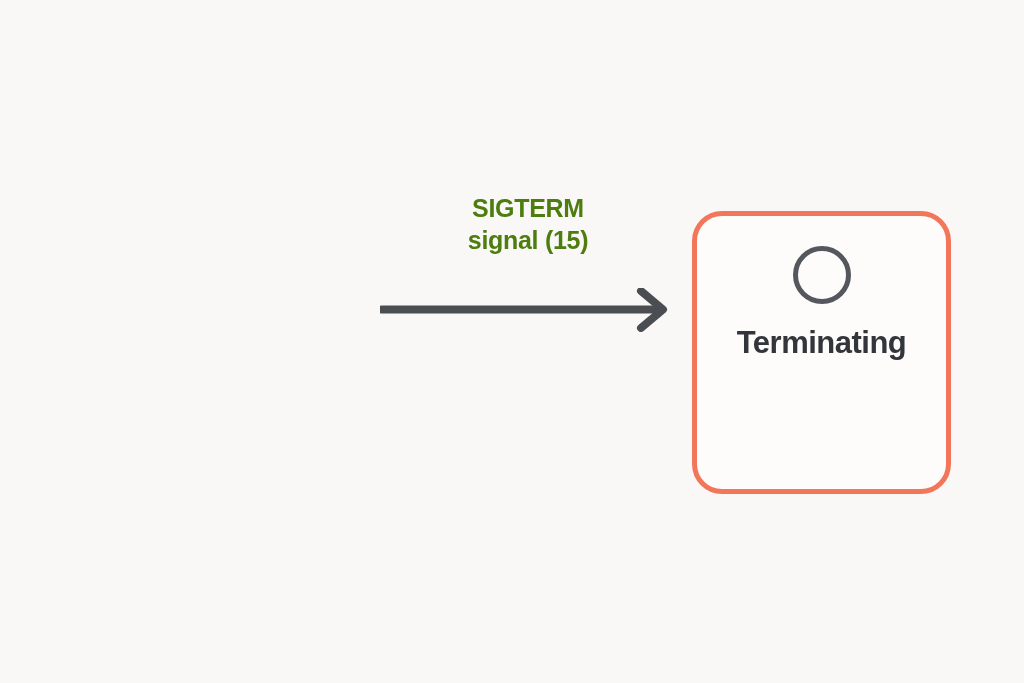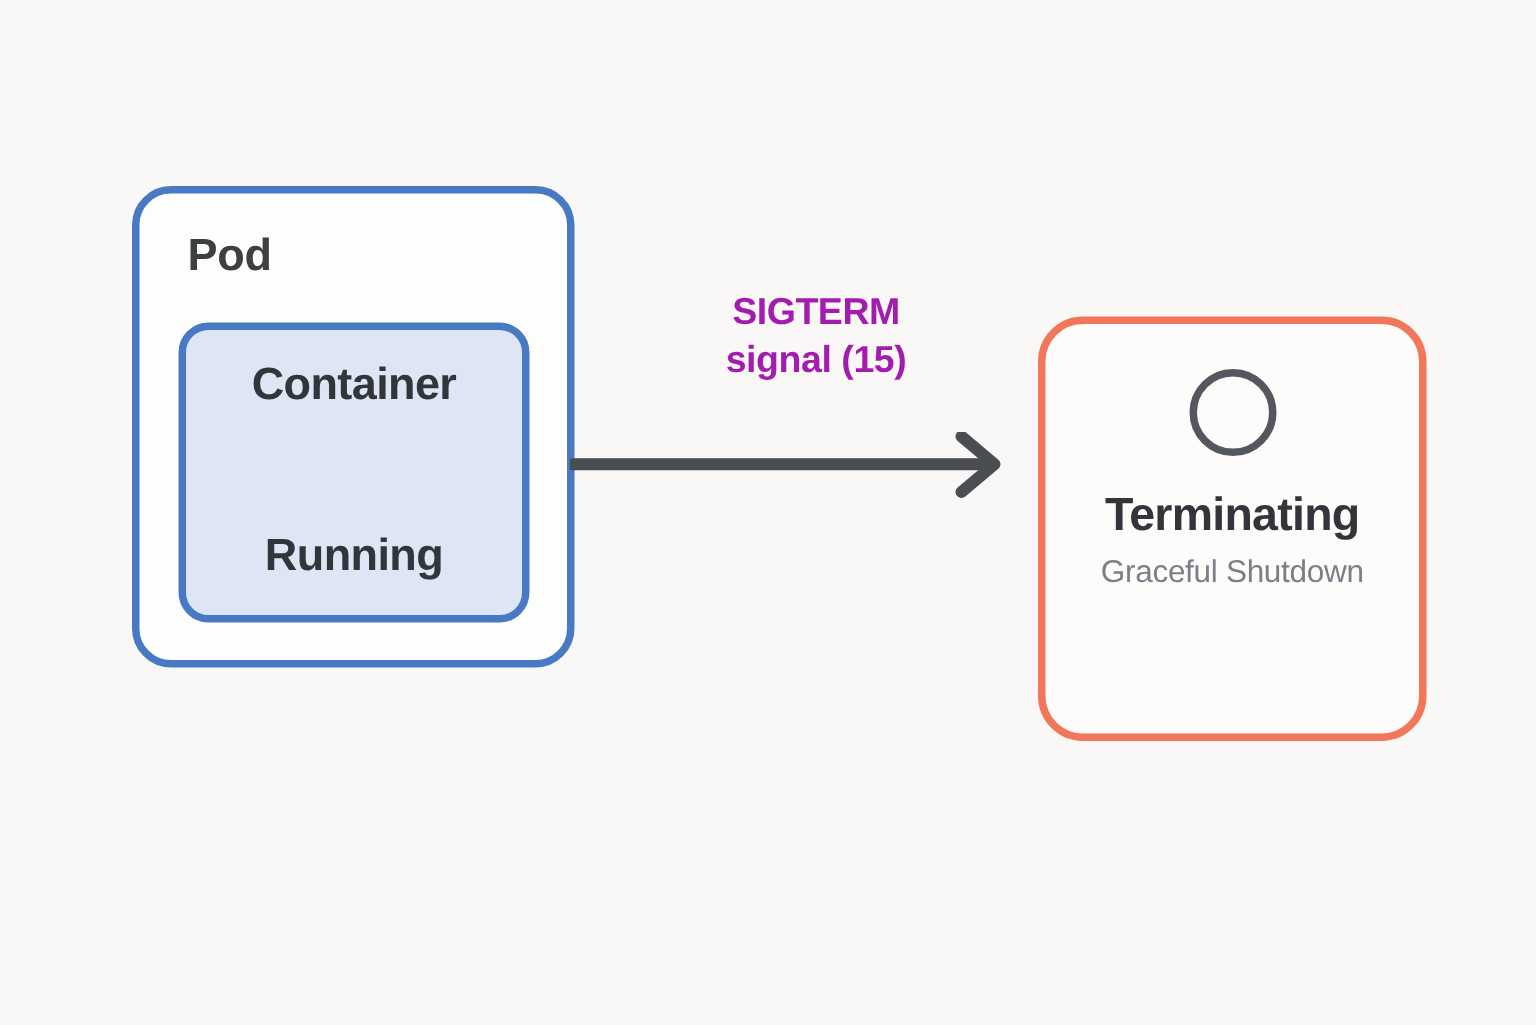--- a/index.html
+++ b/index.html
@@ -70,27 +70,27 @@
   
   #arrow-group {
     position: absolute;
     left: 380px;
     top: 288px;
     width: 292px;
     height: 44px;
   }
   #arrow-label {
     position: absolute;
-    left: 416px;
+    left: 400px;
     top: 192px;
     width: 256px;
     text-align: center;
     font-size: 25px;
     font-weight: bold;
-    color: #a21caf;
+    color: #4d7c0f;
     line-height: 1.28;
     letter-spacing: -0.3px;
   }
 
   
   #terminating-box {
     position: absolute;
     left: 692px;
     top: 211px;
     width: 259px;
@@ -134,40 +134,31 @@
     color: #32363b;
     letter-spacing: -0.3px;
     white-space: nowrap;
   }
 </style>
 </head>
 <body>
 
 <div id="canvas">
 
-  <div id="pod-box">
-    <div id="pod-label">Pod</div>
-
-    <div id="container-box">
-      <div class="container-text">Container</div>
-      <div class="container-text">Running</div>
-    </div>
-  </div>
 
   <div id="arrow-label">
     <div>SIGTERM</div>
     <div>signal (15)</div>
   </div>
 
   <div id="arrow-group">
     <svg width="292" height="44" viewBox="0 0 292 44">
       <line x1="2" y1="21.5" x2="277" y2="21.5" stroke="#4a4d52" stroke-width="8" stroke-linecap="round"></line>
       <polyline points="261,3 283,21.5 261,40" fill="none" stroke="#4a4d52" stroke-width="8" stroke-linecap="round" stroke-linejoin="round"></polyline>
     </svg>
   </div>
 
   <div id="terminating-box">
     <div id="terminating-circle-icon"></div>
     <div id="terminating-title">Terminating</div>
-    <div id="terminating-subtitle">Graceful Shutdown</div>
   </div>
 
 </div>
 
 </body></html>

